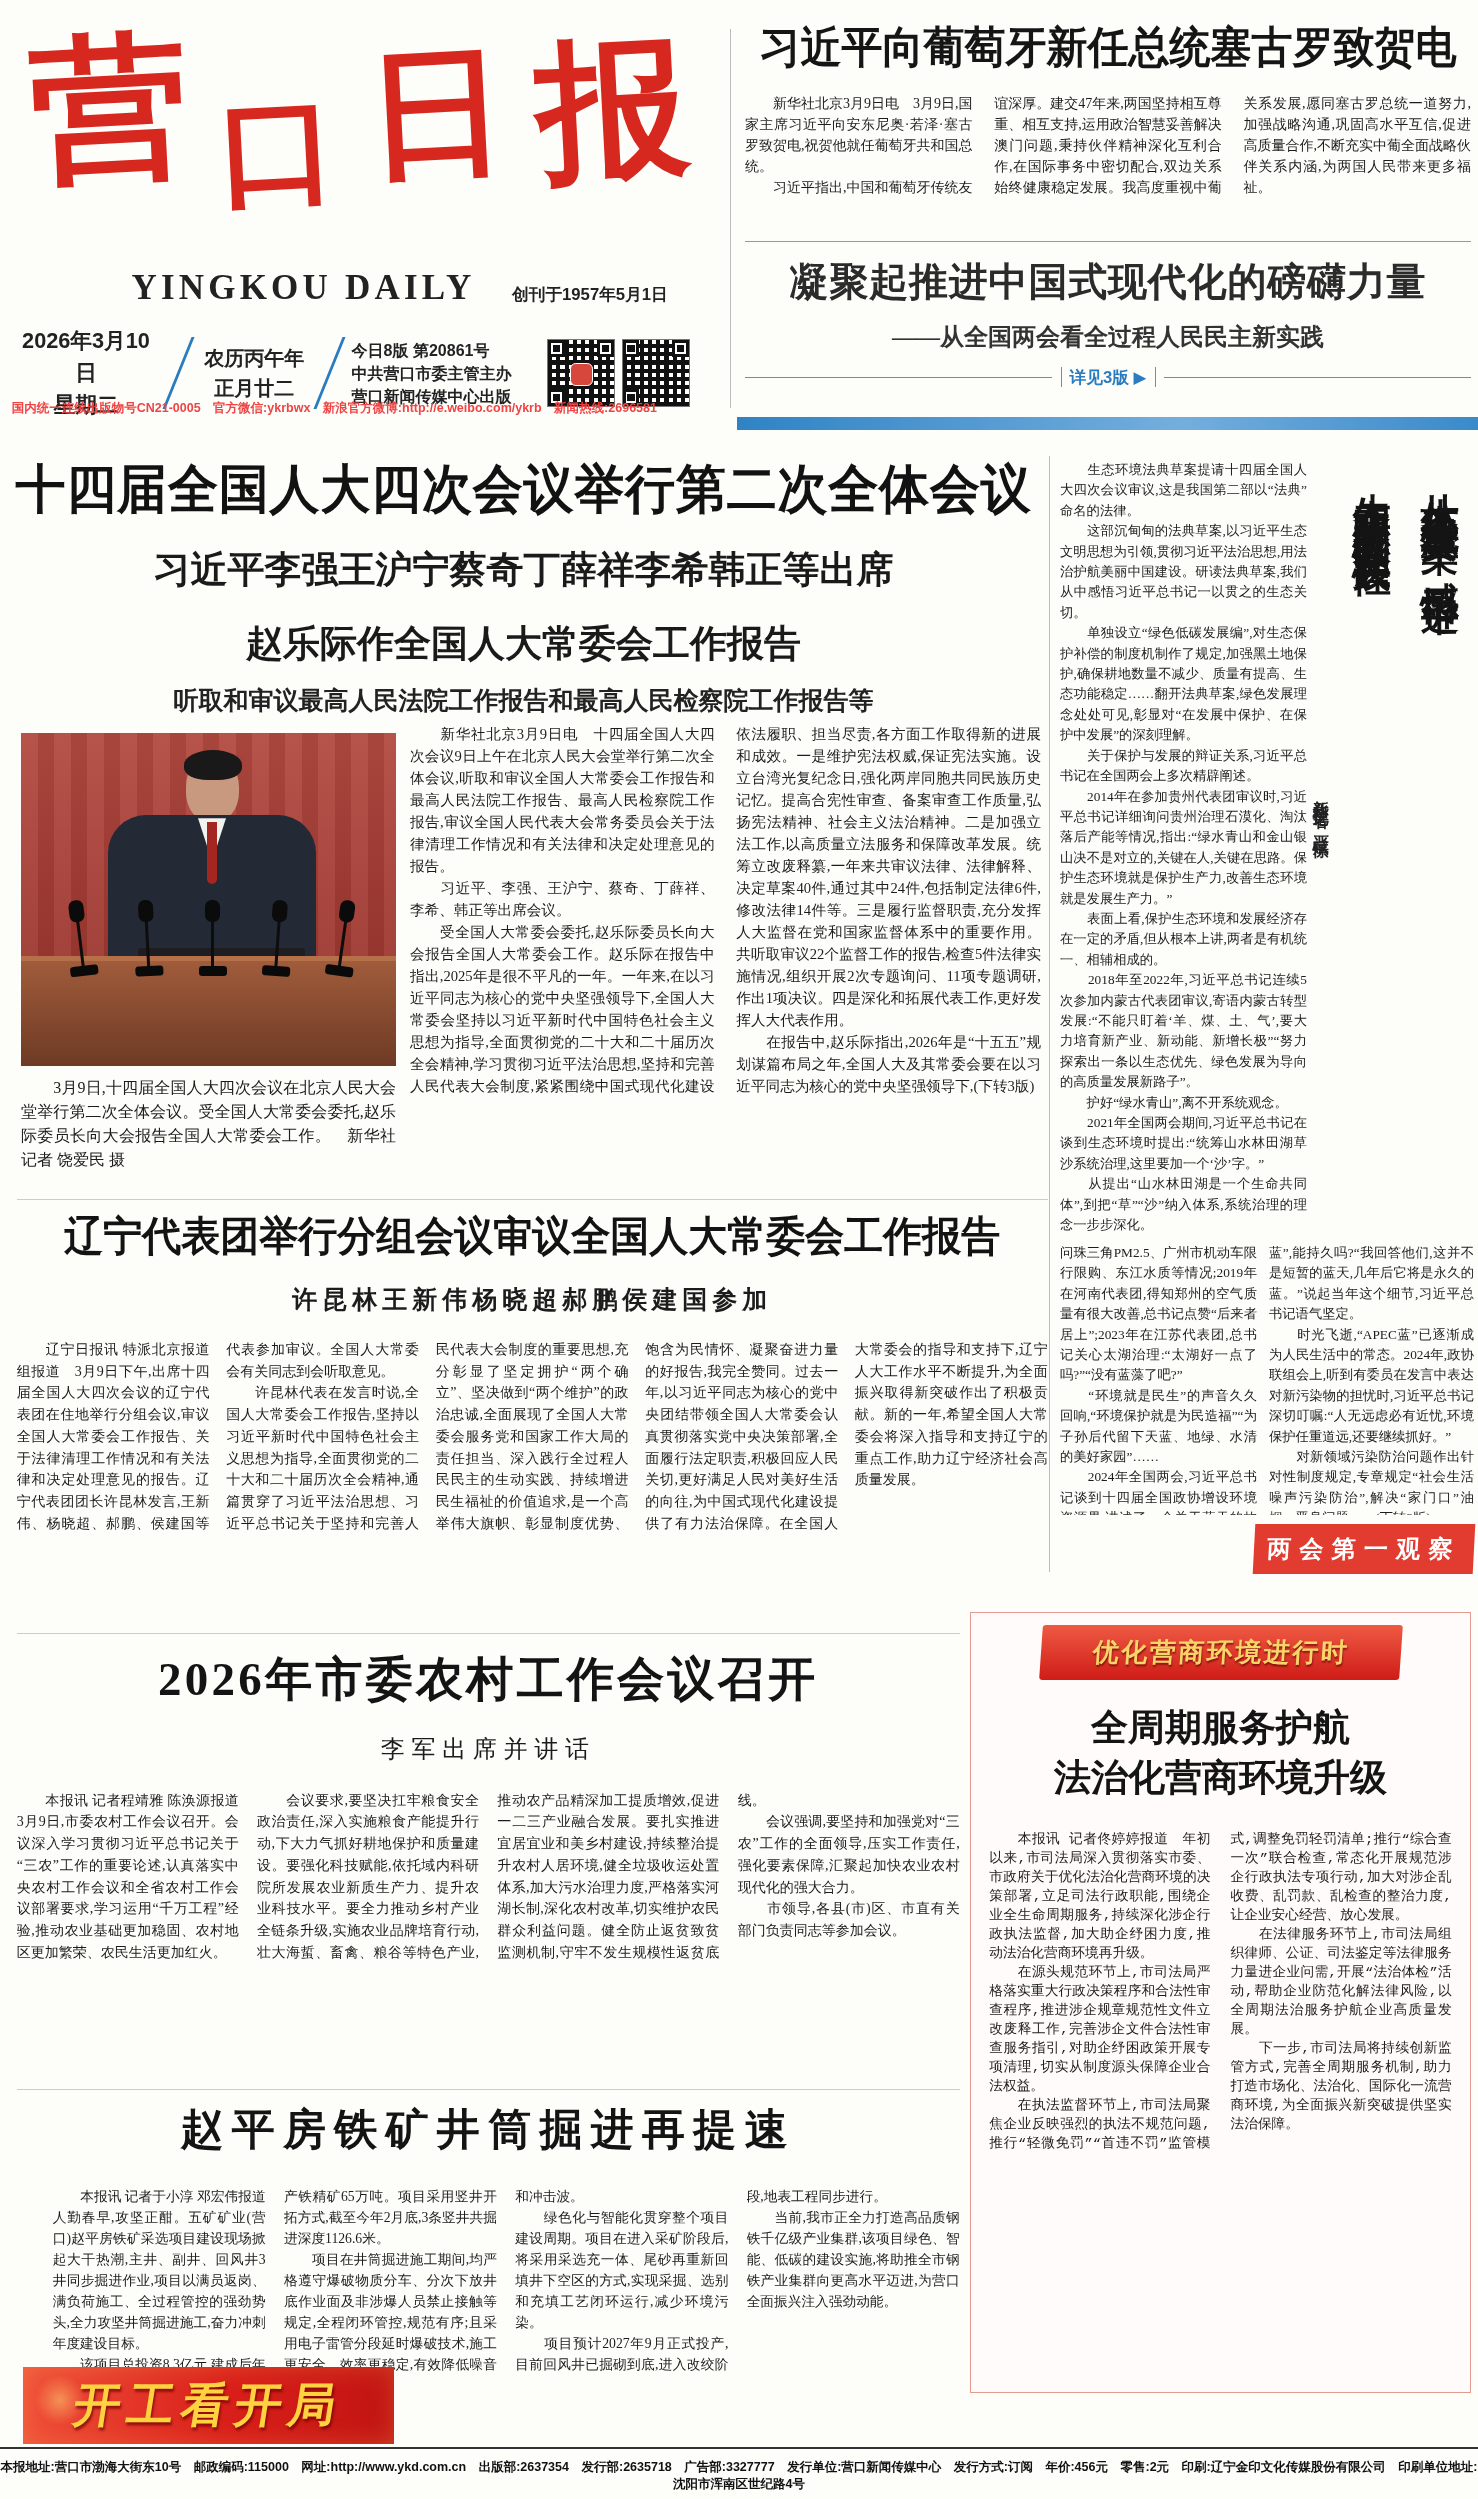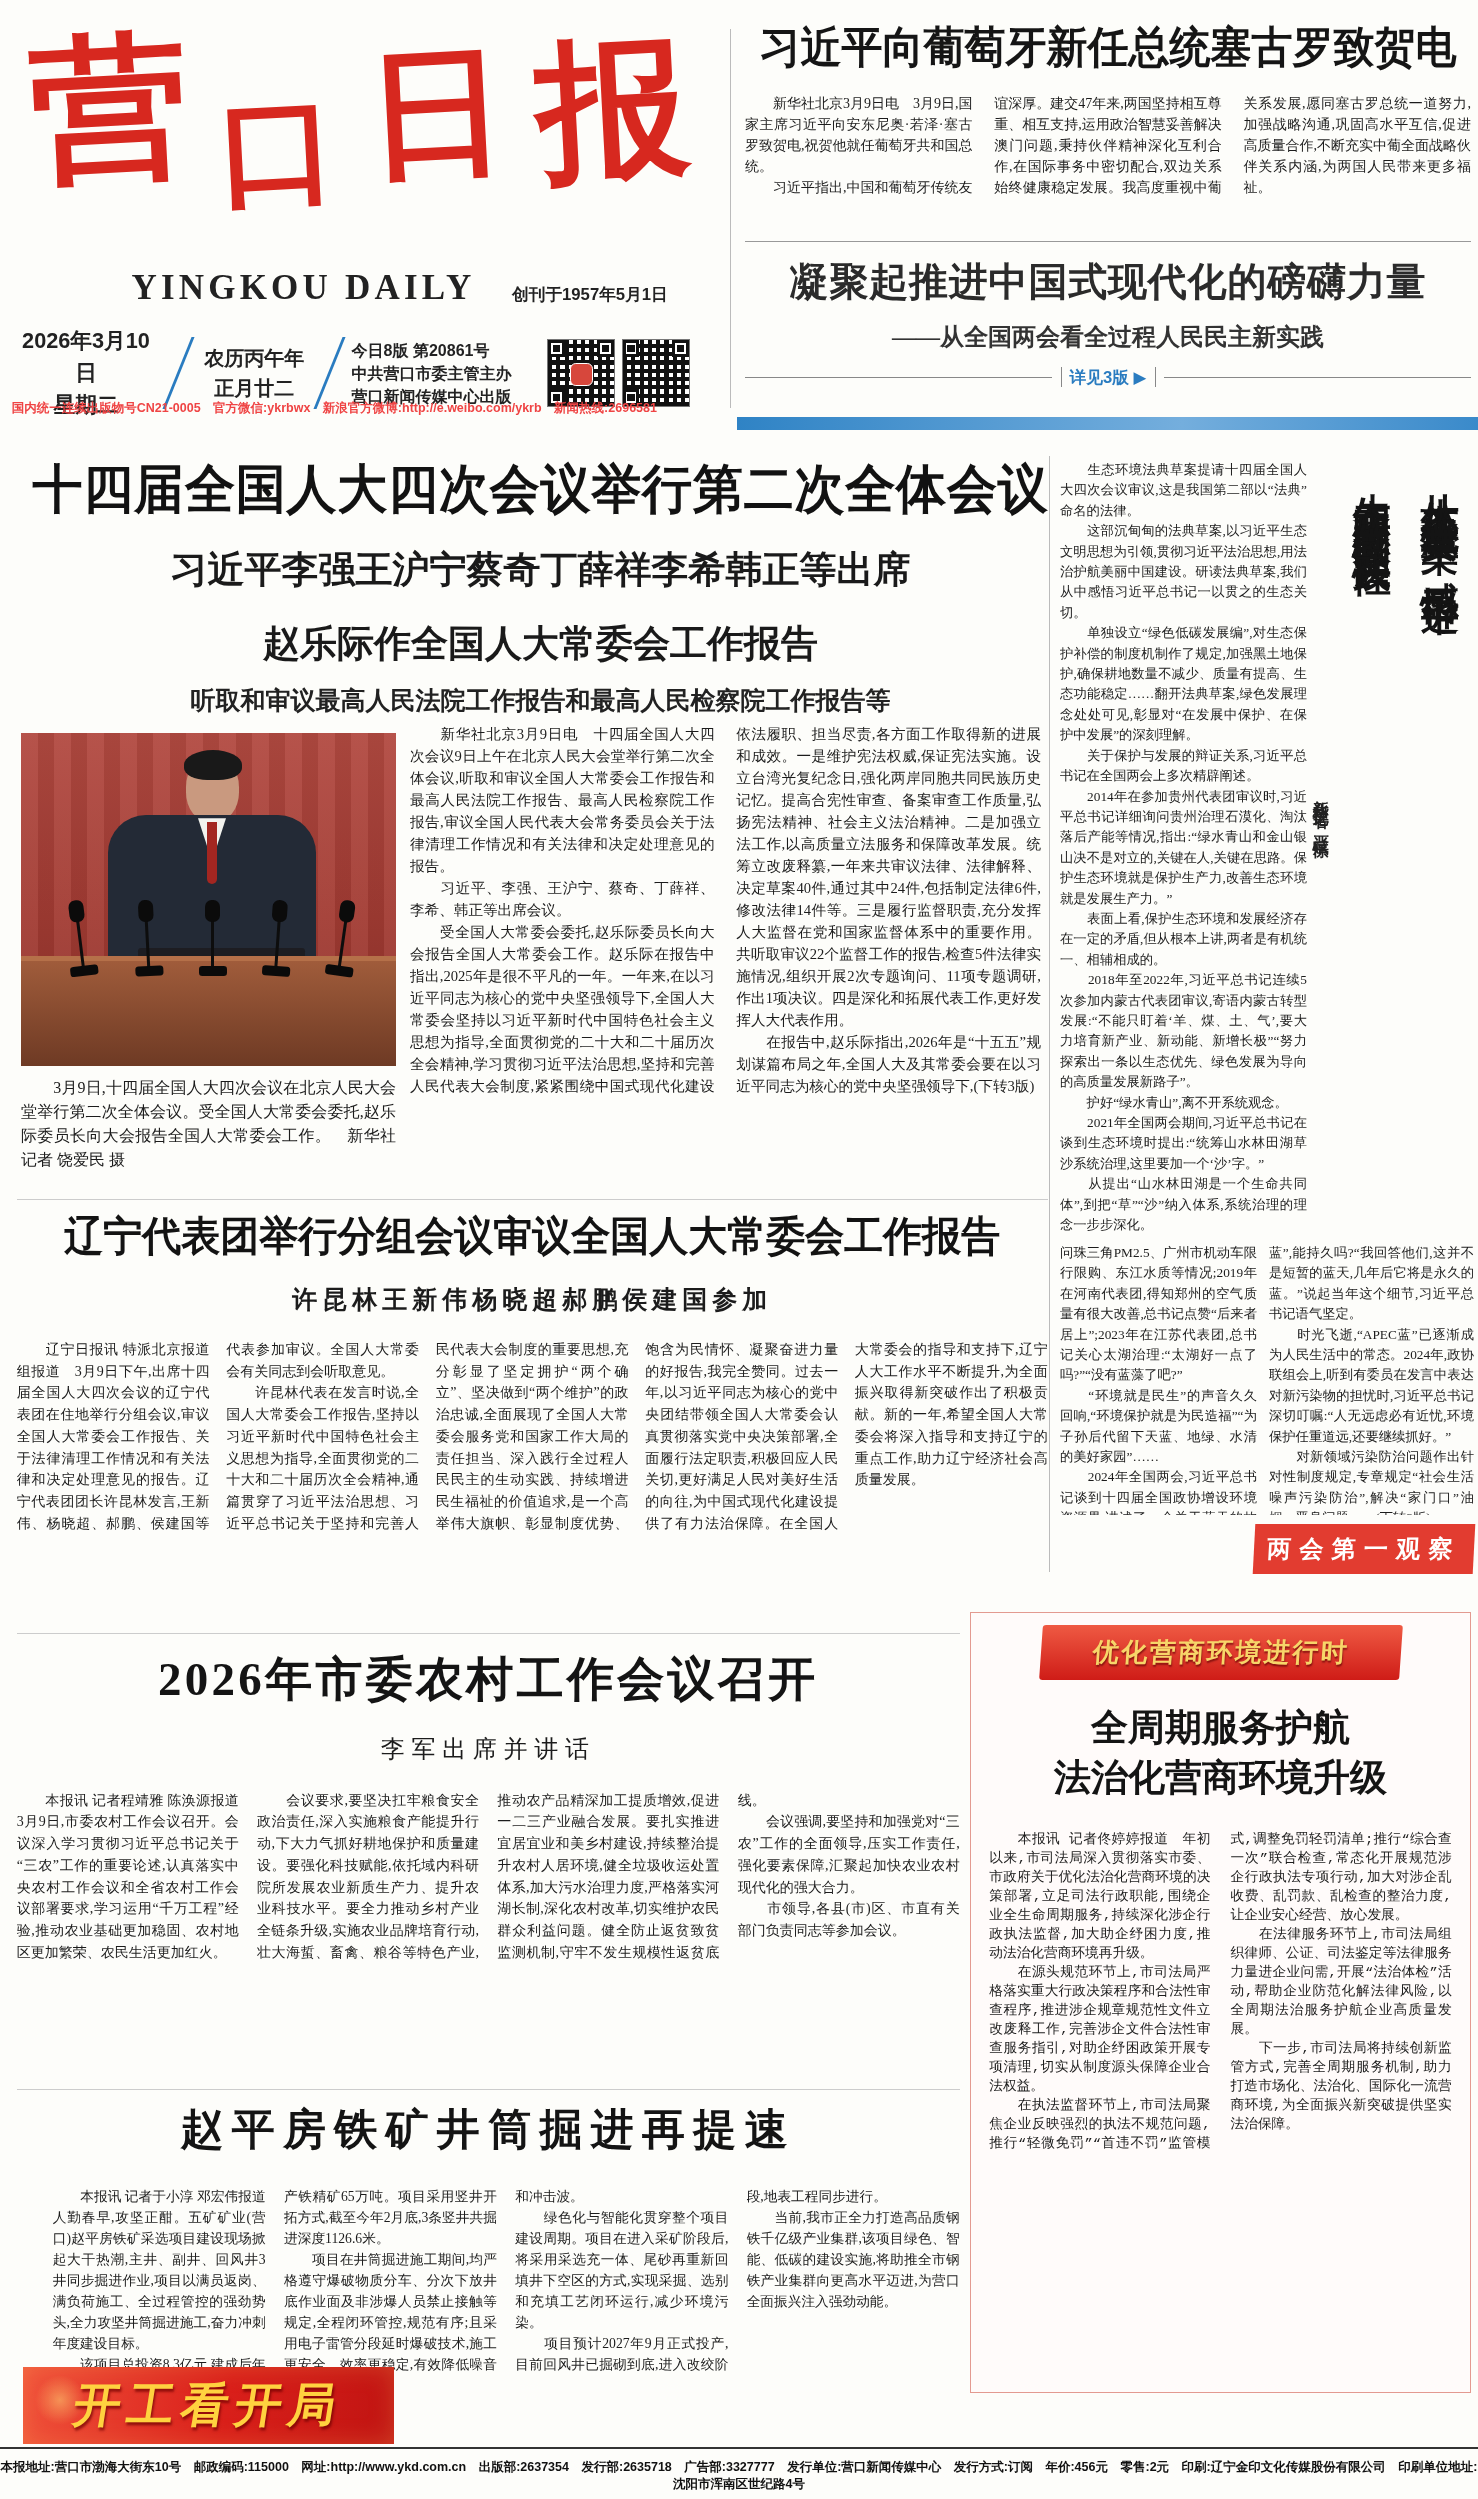--- a/index.html
+++ b/index.html
@@ -53,21 +53,21 @@
   .feat-h{margin-top:13.3px;font-size:39px;font-weight:900;text-align:center;color:#2b2b2b;letter-spacing:0.8px;}
   .feat-sub{margin-top:11.7px;font-size:24px;font-weight:bold;text-align:center;color:#333;}
   .see{margin-top:13.3px;display:flex;align-items:center;gap:8.3px;}
   .see .rule{flex:1;height:0.8px;background:#888;}
   .see .tick{width:0.8px;height:20px;background:#888;}
   .see .txt{color:#2a7cc0;font-size:16.7px;font-weight:bold;}
   #bluebar{left:737px;top:417px;width:741px;height:12.5px;
            background:linear-gradient(90deg,#2f83c5,#74aedd 60%,#3a8aca);}
 
   
-  #lead-heads{left:25px;top:456px;width:1031px;text-align:center;}
+  #lead-heads{left:8px;top:456px;width:1031px;text-align:center;}
   .lead-h{font-size:50px;font-weight:900;letter-spacing:0.8px;color:#121212;transform:scaleY(1.05);}
   .lead-d1{margin-top:21.7px;font-size:37px;font-weight:900;color:#1a1a1a;}
   .lead-d2{margin-top:24px;font-size:37px;font-weight:900;color:#1a1a1a;}
   .lead-d3{margin-top:15px;font-size:25px;font-weight:600;color:#222;
            font-family:"Liberation Serif",serif;}
   #lead-photo{left:21px;top:733px;width:375px;height:333px;
               background:linear-gradient(180deg,#b24a41,#a23b33 55%,#8f322b);}
   #lead-photo::before{content:"";position:absolute;inset:0;
       background:repeating-linear-gradient(90deg,rgba(255,255,255,.05) 0 16.7px,rgba(0,0,0,.06) 16.7px 33px);}
   .ph-head{position:absolute;left:165px;top:21.7px;width:53px;height:67px;background:#c9997f;

